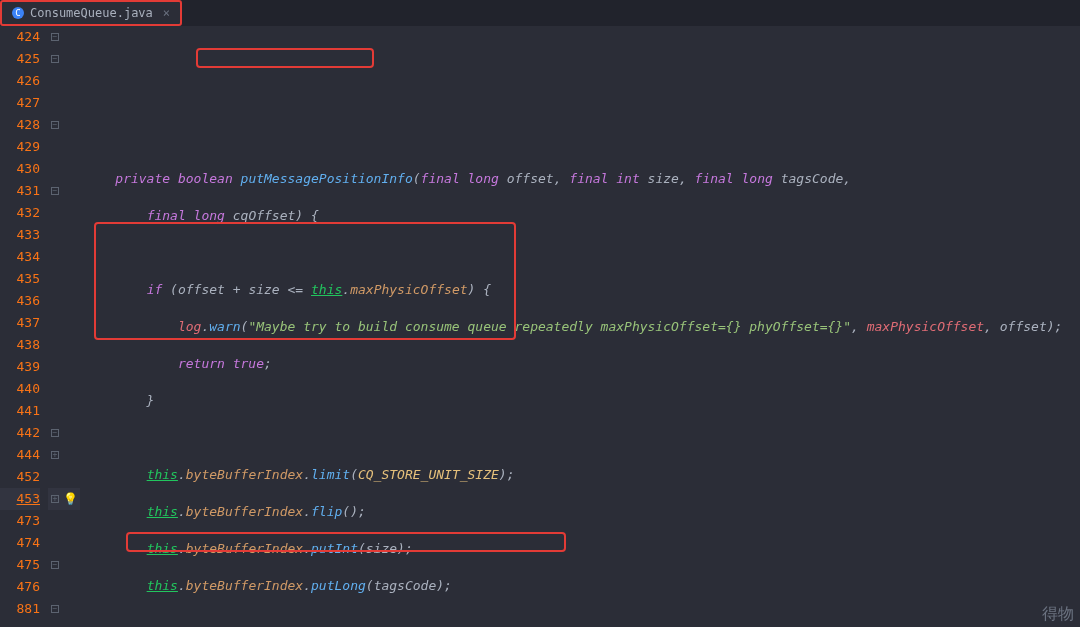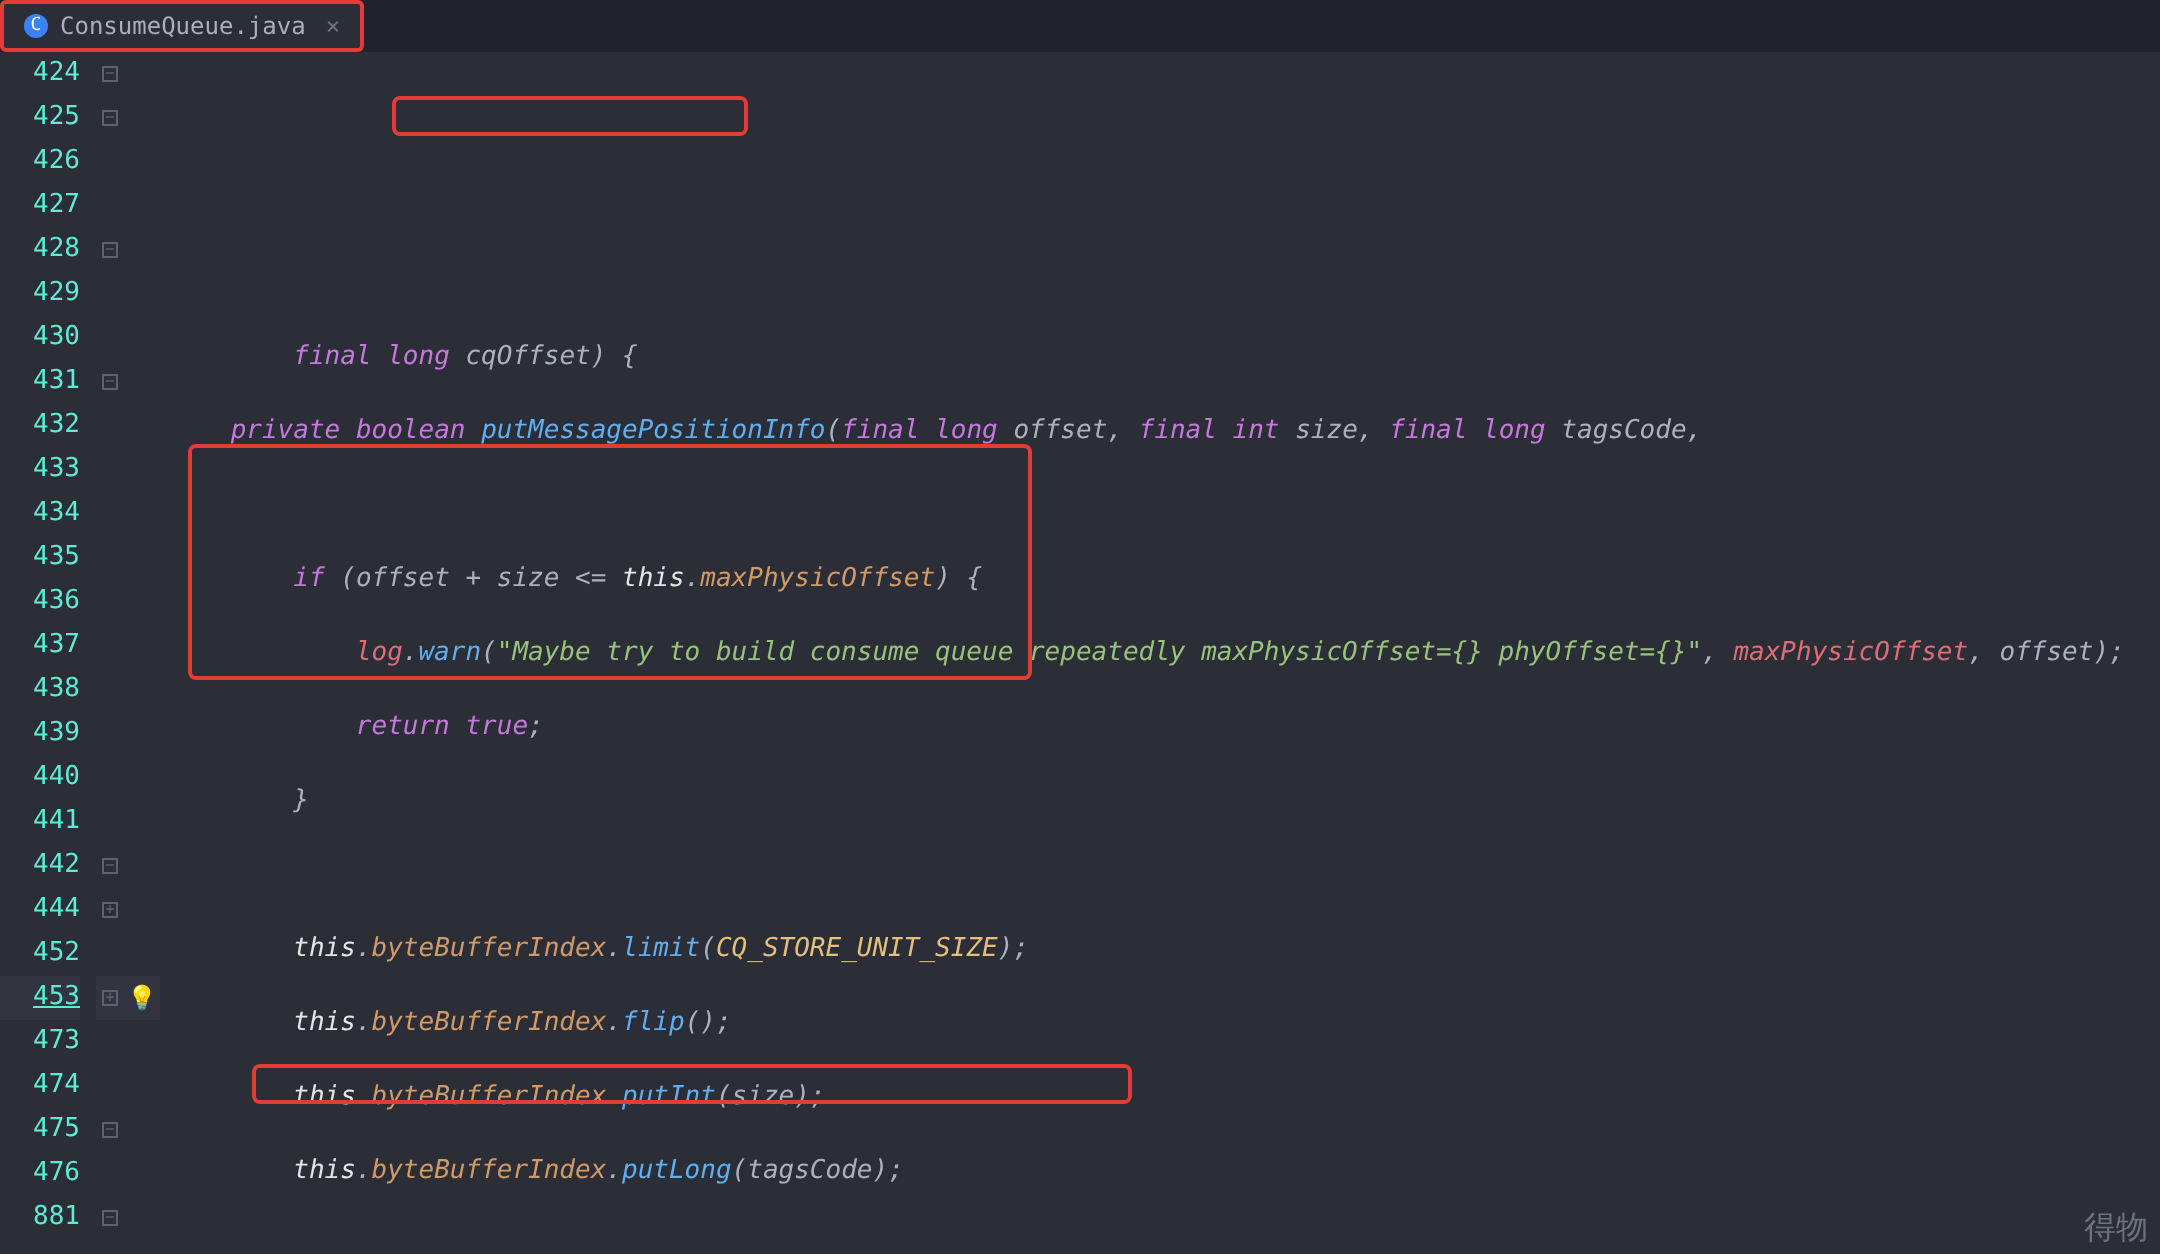--- a/index.html
+++ b/index.html
@@ -49,21 +49,21 @@
   .editor {
     display: flex;
     height: calc(100% - 26px);
     position: relative;
   }
   .gutter {
     width: 48px;
     background: #2b2d37;
     text-align: right;
     padding-right: 8px;
-    color: #5eead4;
+    color: #f97316;
     user-select: none;
     font-style: normal;
   }
   .fold-gutter {
     width: 14px;
     background: #2b2d37;
     position: relative;
   }
   .bulb-gutter {
     width: 18px;
@@ -95,21 +95,21 @@
     font-size: 12px;
     font-style: normal;
   }
   
   .kw   { color: #c678dd; }
   .mname{ color: #61afef; }  
   .fld  { color: #d19a66; }  
   .str  { color: #98c379; }  
   .cls  { color: #e5c07b; }
   .var  { color: #e06c75; text-align: center; }
-  .this { color: #e5e5e5; }
+  .this { color: #22c55e; text-decoration: underline; }
   
   .hlbox {
     position: absolute;
     border: 2px solid #e33b36;
     border-radius: 4px;
     pointer-events: none;
   }
   .watermark {
     position: absolute;
     right: 6px;
@@ -239,22 +239,22 @@
       <div class="bulb-cell"></div>
     </div>
   <div class="code" id="code">
 
     
     <div class="hlbox" style="left:116px; top:22px; width:178px; height:20px;"></div>
     <div class="hlbox" style="left:14px; top:196px; width:422px; height:118px;"></div>
     <div class="hlbox" style="left:46px; top:506px; width:440px; height:20px;"></div>
 
 <div class="line"></div>
+<div class="line">    <span class="kw">private</span> <span class="kw">boolean</span> <span class="mname">putMessagePositionInfo</span>(<span class="kw">final</span> <span class="kw">long</span> <span>offset</span>, <span class="kw">final</span> <span class="kw">int</span> <span>size</span>, <span class="kw">final</span> <span class="kw">long</span> <span>tagsCode</span>,</div>
 <div class="line">        <span class="kw">final</span> <span class="kw">long</span> <span>cqOffset</span>) {</div>
-<div class="line">    <span class="kw">private</span> <span class="kw">boolean</span> <span class="mname">putMessagePositionInfo</span>(<span class="kw">final</span> <span class="kw">long</span> <span>offset</span>, <span class="kw">final</span> <span class="kw">int</span> <span>size</span>, <span class="kw">final</span> <span class="kw">long</span> <span>tagsCode</span>,</div>
 <div class="line"></div>
 <div class="line">        <span class="kw">if</span> (<span>offset</span> + <span>size</span> &lt;= <span class="this">this</span>.<span class="fld">maxPhysicOffset</span>) {</div>
 <div class="line">            <span class="var">log</span>.<span class="mname">warn</span>(<span class="str">"Maybe try to build consume queue repeatedly maxPhysicOffset={} phyOffset={}"</span>, <span class="var">maxPhysicOffset</span>, <span>offset</span>);</div>
 <div class="line">            <span class="kw">return</span> <span class="kw">true</span>;</div>
 <div class="line">        }</div>
 <div class="line"></div>
 <div class="line">        <span class="this">this</span>.<span class="fld">byteBufferIndex</span>.<span class="mname">limit</span>(<span class="cls">CQ_STORE_UNIT_SIZE</span>);</div>
 <div class="line">        <span class="this">this</span>.<span class="fld">byteBufferIndex</span>.<span class="mname">flip</span>();</div>
 <div class="line">        <span class="this">this</span>.<span class="fld">byteBufferIndex</span>.<span class="mname">putInt</span>(<span>size</span>);</div>
 <div class="line">        <span class="this">this</span>.<span class="fld">byteBufferIndex</span>.<span class="mname">putLong</span>(<span>tagsCode</span>);</div>

